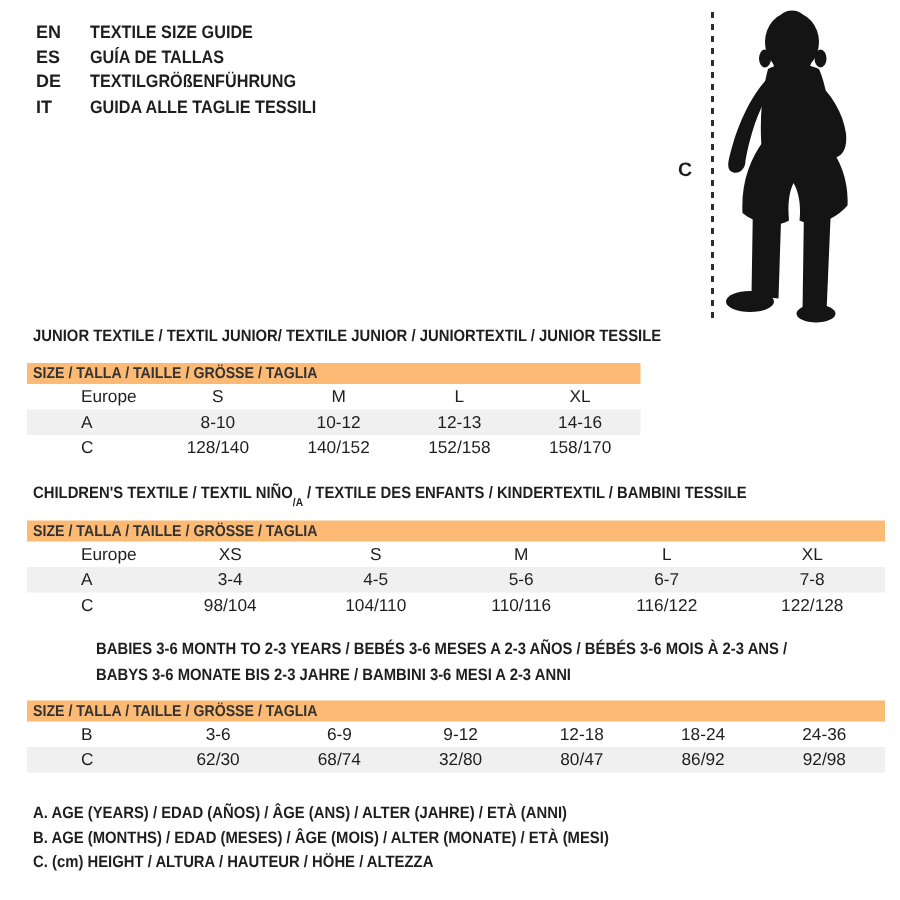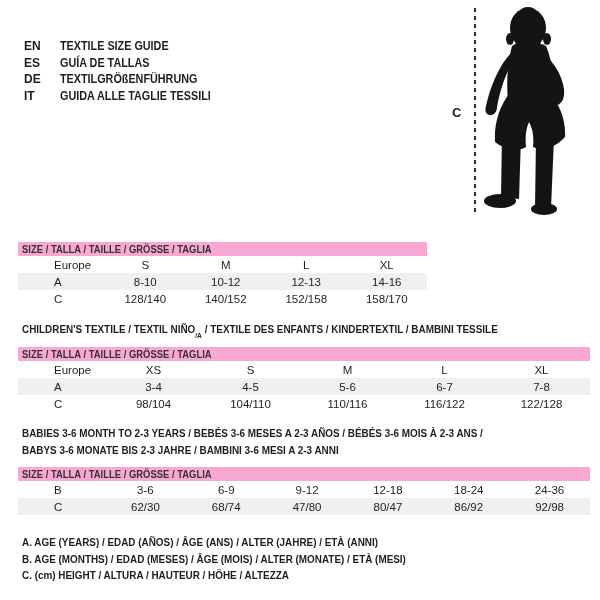--- a/index.html
+++ b/index.html
@@ -7,46 +7,46 @@
     width:600px; height:600px; background:#ffffff;
     font-family:"Liberation Sans", sans-serif; color:#1e1e1e;
     position:relative; overflow:hidden;
   }
   .stage { position:absolute; left:0; top:0; width:600px; height:600px; }
 
   
   .cond { display:inline-block; transform:scaleX(0.9); transform-origin:0 50%; white-space:nowrap; }
 
   
-  .lang-block { position:absolute; left:24px; top:13px;margin-top:25px; }
+  .lang-block { position:absolute; left:24px; top:13px; }
   .lang-row { display:flex; align-items:center; height:16.5px; font-size:12px; font-weight:bold; }
   .lang-code { width:36px; }
 
   
   .figure-line {
     position:absolute; left:474px; top:8px; width:2px; height:205px;
     background:repeating-linear-gradient(180deg,#2e2e2e 0 4px,transparent 4px 8px);
   }
   .figure-c { position:absolute; left:452px; top:105px; font-size:13px; font-weight:bold; }
   svg.baby { position:absolute; left:478px; top:6px; }
 
   
   .tbl-title { position:absolute; left:22px; font-size:11px; font-weight:bold; line-height:16.5px; }
   .t1-title { top:216px; }
   .t2-title { top:321px; }
-  .t3-title { top:425px; }
+  .t3-title { top:425px;margin-left:42px; }
   .subA { font-size:7.5px; position:relative; top:2px; }
 
   
   .size-table { position:absolute; left:18px; }
   .t1 { top:242px; width:409px; }
   .t2 { top:347px; width:572px; }
   .t3 { top:467px; width:572px; }
   .size-bar {
-    height:14px; background:#f9a8d4; display:flex; align-items:center;
+    height:14px; background:#fdba74; display:flex; align-items:center;
     padding-left:4px; font-size:10.5px; font-weight:bold; color:#333333;
   }
   .trow { display:flex; align-items:center; height:17px; font-size:11.5px; }
   .trow.stripe { background:#f0f0f0; }
   .tlabel { width:51px; padding-left:4px;margin-left:32px; }
   .tcell { flex:1; text-align:center; }
 
   
   .notes { position:absolute; left:22px; top:536px; }
   .note-line { height:16.5px; font-size:11px; font-weight:bold; }
@@ -86,20 +86,23 @@
     <path d="M34,40 C30,55 28,74 30,96 L74,96 C76,72 74,54 68,40 C58,35 42,35 34,40 Z"></path>
     <path d="M34,46 C24,56 15,74 10,92 C8,100 6,105 9,108 C13,111 19,108 19,101 C22,85 28,63 39,51 Z"></path>
     <path d="M64,46 C76,56 84,69 86,83 C87,92 84,98 79,99 C73,99 71,94 72,87 C71,75 66,61 58,51 Z"></path>
     <path d="M31,88 C22,100 16,116 17,136 C27,144 40,146 48,141 C47,131 48,122 51,116 C55,123 56,132 55,141 C65,146 78,141 87,131 C88,113 81,98 72,88 Z"></path>
     <path d="M24,128 L43,131 L41,193 L23,191 Z"></path>
     <ellipse cx="22" cy="195" rx="16" ry="7"></ellipse>
     <path d="M58,132 L76,132 L73,202 L57,202 Z"></path>
     <ellipse cx="66" cy="203" rx="13" ry="6"></ellipse>
   </svg>
 
+  <div class="tbl-title t1-title">
+    <span class="cond">JUNIOR TEXTILE / TEXTIL JUNIOR/ TEXTILE JUNIOR / JUNIORTEXTIL / JUNIOR TESSILE</span>
+  </div>
   <div class="size-table t1">
     <div class="size-bar">
       <span class="cond">SIZE / TALLA / TAILLE / GRÖSSE / TAGLIA</span>
     </div>
     <div class="trow">
       <span class="tlabel">Europe</span>
       <span class="tcell">S</span>
       <span class="tcell">M</span>
       <span class="tcell">L</span>
       <span class="tcell">XL</span>
@@ -167,21 +170,21 @@
       <span class="tcell">6-9</span>
       <span class="tcell">9-12</span>
       <span class="tcell">12-18</span>
       <span class="tcell">18-24</span>
       <span class="tcell">24-36</span>
     </div>
     <div class="trow stripe">
       <span class="tlabel">C</span>
       <span class="tcell">62/30</span>
       <span class="tcell">68/74</span>
-      <span class="tcell">47/80</span>
+      <span class="tcell">32/80</span>
       <span class="tcell">80/47</span>
       <span class="tcell">86/92</span>
       <span class="tcell">92/98</span>
     </div>
   </div>
 
   <div class="notes">
     <div class="note-line"><span class="cond">A. AGE (YEARS) / EDAD (AÑOS) / ÂGE (ANS) / ALTER (JAHRE) / ETÀ (ANNI)</span></div>
     <div class="note-line"><span class="cond">B. AGE (MONTHS) / EDAD (MESES) / ÂGE (MOIS) / ALTER (MONATE) / ETÀ (MESI)</span></div>
     <div class="note-line"><span class="cond">C. (cm) HEIGHT / ALTURA / HAUTEUR / HÖHE / ALTEZZA</span></div>

